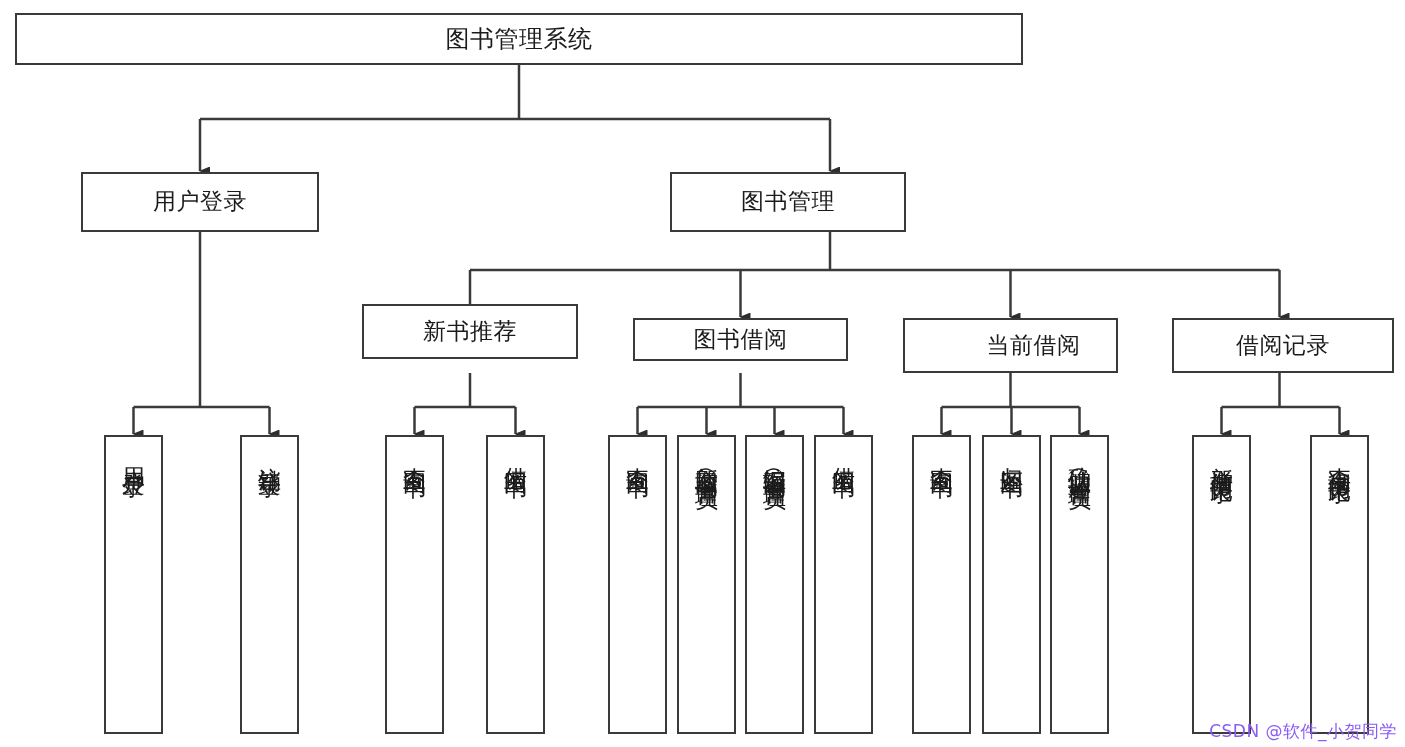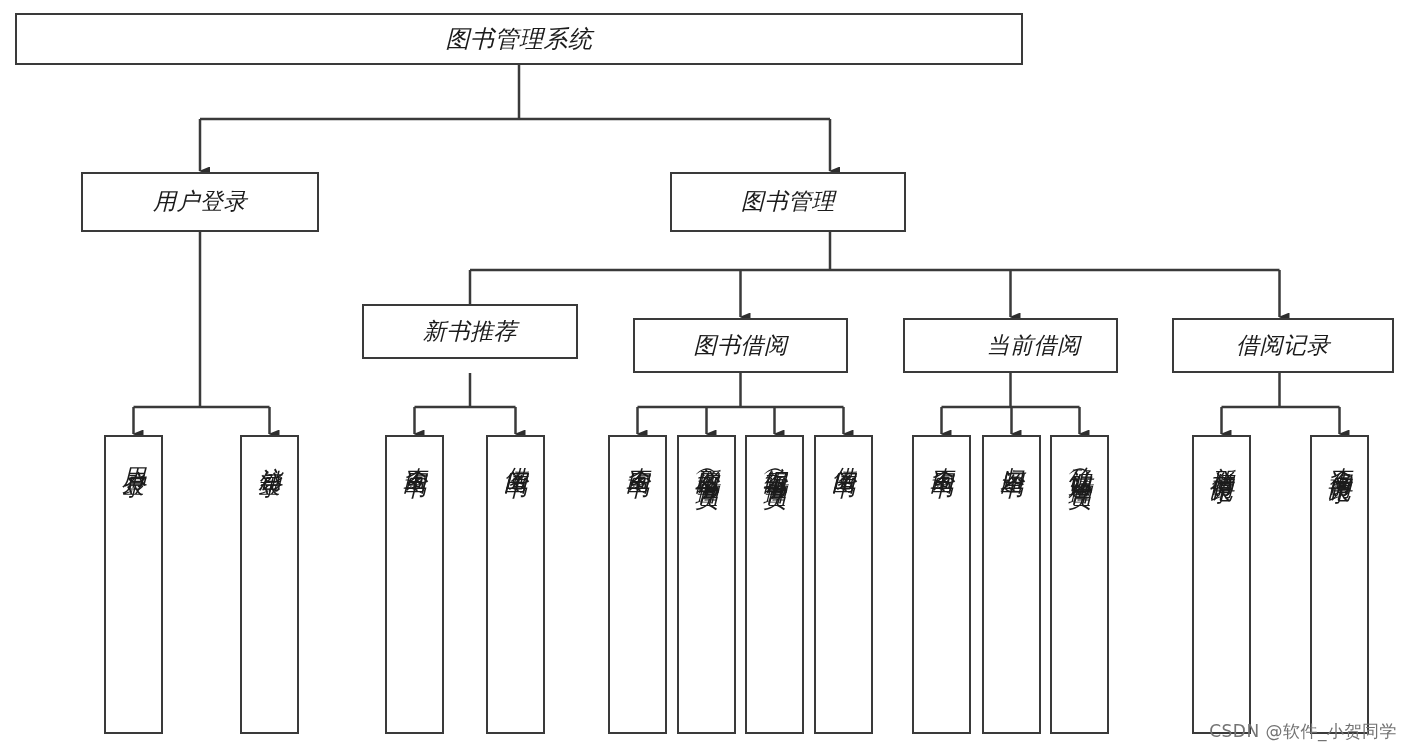--- a/index.html
+++ b/index.html
@@ -32,21 +32,20 @@
     display: flex;
     align-items: center;
     justify-content: center;
     color: #1b1b1b;
   }
   .node-label {
     display: block;
     text-align: center;
     line-height: 1.18;
     letter-spacing: 0.5px;
-    font-style: italic;
   }
   .node.horizontal .node-label {
     writing-mode: horizontal-tb;
     font-size: 23px;
   }
   .node.vertical {
     align-items: flex-start;
     padding-top: 12px;
   }
   .node.vertical .node-label {
@@ -55,21 +54,21 @@
     font-size: 23px;
     line-height: 1.0;
     letter-spacing: 3px;
   }
   .node.root .node-label { font-size: 24px; }
   .watermark {
     position: absolute;
     right: 8px;
     bottom: 4px;
     font-size: 17px;
-    color: #737373;
+    color: #8b5cf6;
     letter-spacing: 0.5px;
     white-space: nowrap;
     pointer-events: none;
   }
 </style>
 </head>
 <body>
 
 <div id="canvas">
   <svg id="wires" viewBox="0 0 1405 747" xmlns="http://www.w3.org/2000/svg">
@@ -120,21 +119,21 @@
       </div>
       <div class="node horizontal" style="left: 81px; top: 172px; width: 238px; height: 60px;">
         <span class="node-label">用户登录</span>
       </div>
       <div class="node horizontal" style="left: 670px; top: 172px; width: 236px; height: 60px;">
         <span class="node-label">图书管理</span>
       </div>
       <div class="node horizontal" style="left: 362px; top: 304px; width: 216px; height: 55px;">
         <span class="node-label">新书推荐</span>
       </div>
-      <div class="node horizontal" style="left: 633px; top: 318px; width: 215px; height: 55px;">
+      <div class="node horizontal" style="left: 633px; top: 318px; width: 215px; height: 43px;">
         <span class="node-label">图书借阅</span>
       </div>
       <div class="node horizontal" style="left: 903px; top: 318px; width: 215px; height: 55px; padding-left: 46px;">
         <span class="node-label">当前借阅</span>
       </div>
       <div class="node horizontal" style="left: 1172px; top: 318px; width: 222px; height: 55px;">
         <span class="node-label">借阅记录</span>
       </div>
       <div class="node vertical" style="left: 104px; top: 435px; width: 59px; height: 299px;">
         <span class="node-label">用户登录</span>

